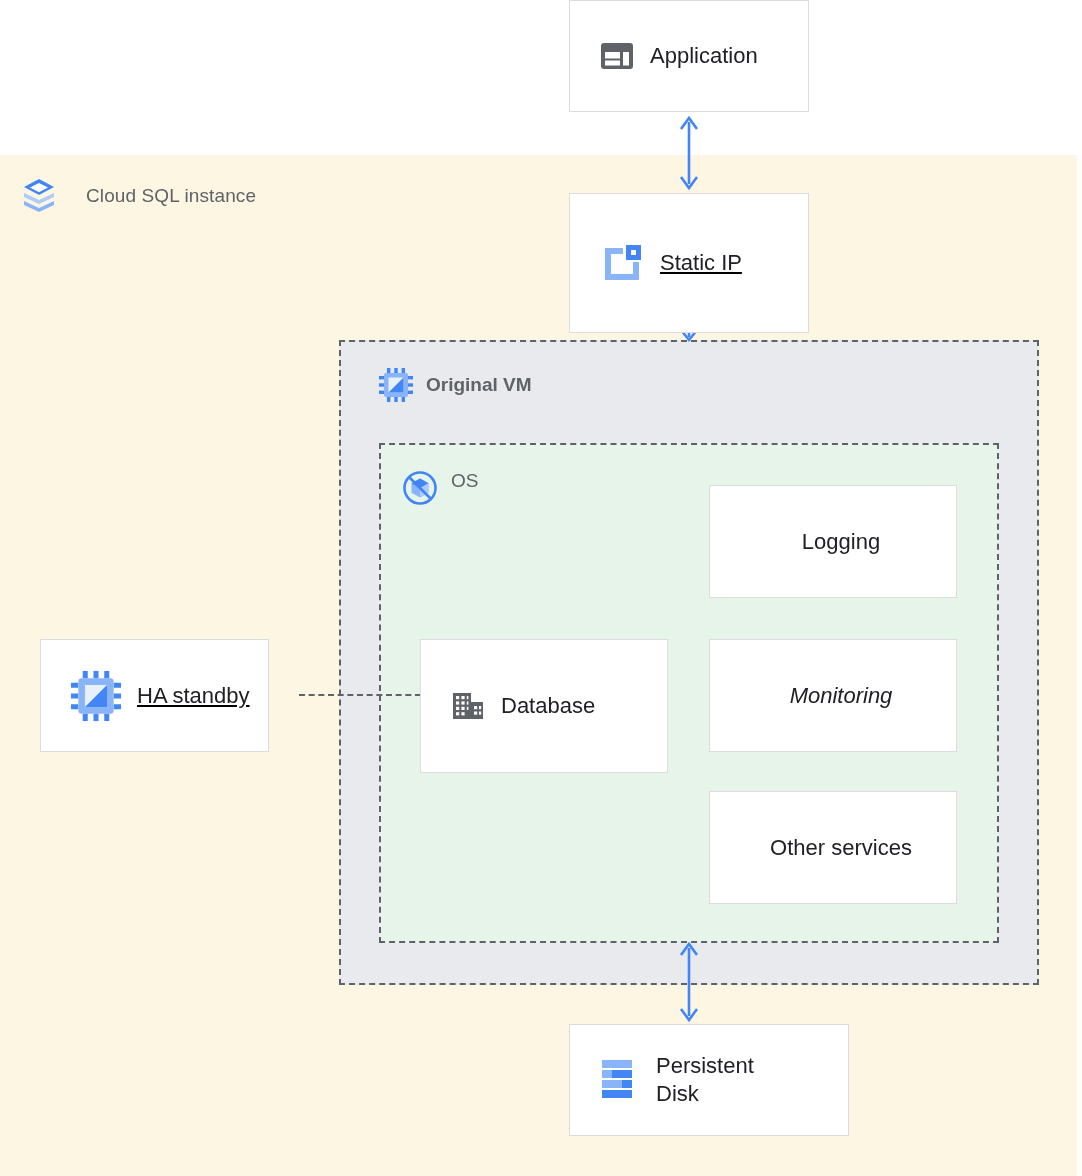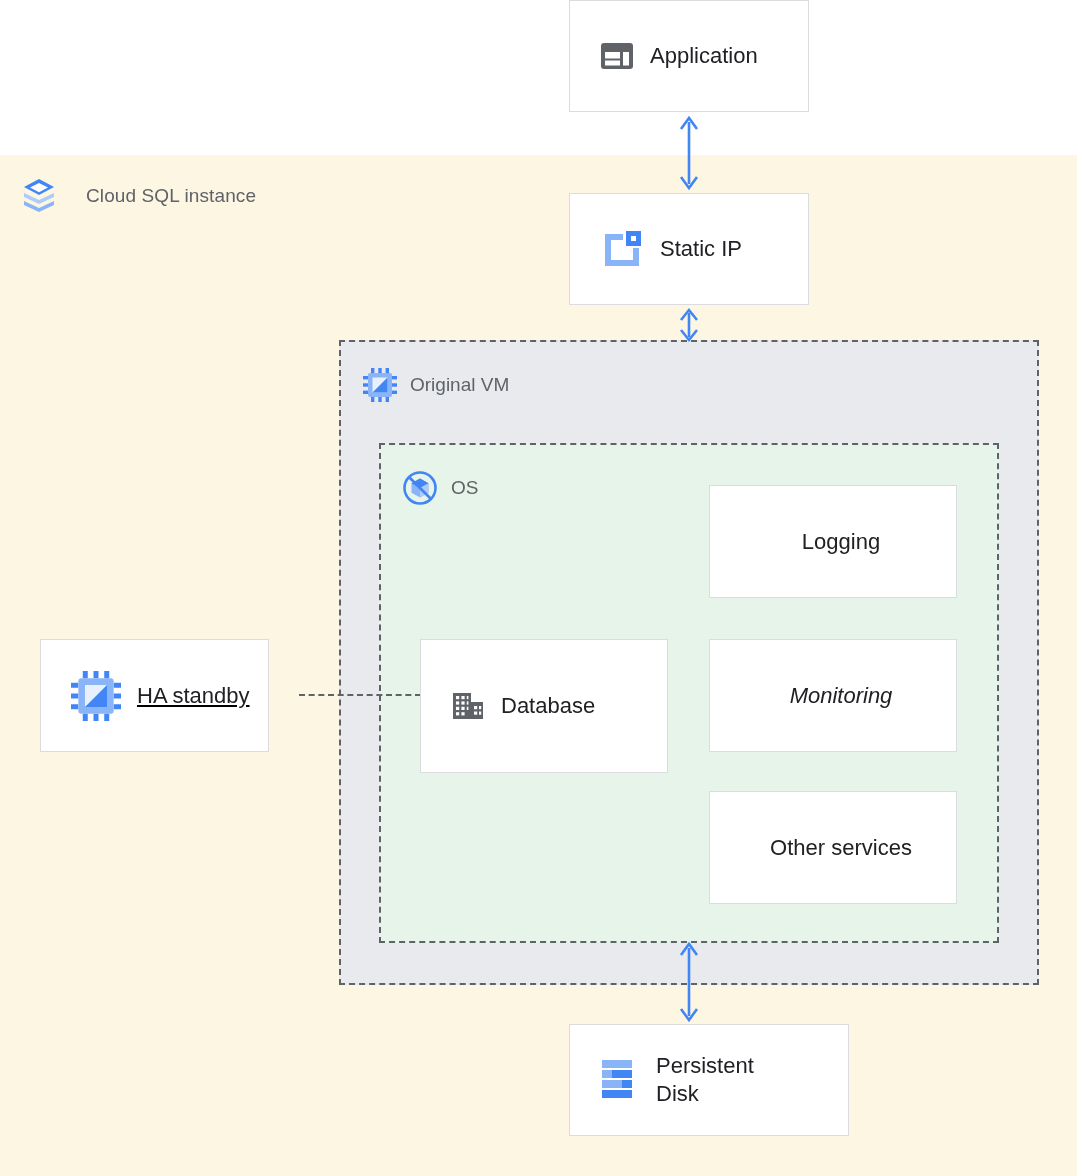--- a/index.html
+++ b/index.html
@@ -44,25 +44,26 @@
     position: absolute;
     left: 339px;
     top: 340px;
     width: 700px;
     height: 645px;
     background: #e8eaed;
     border: 2px dashed #5f6368;
   }
   .vm-label {
     position: absolute;
-    left: 22px;
+    left: 38px;
     top: 26px;
     display: flex;
     align-items: center;
     gap: 13px;
+    font-weight: bold;
   }
   .vm-label .vl-text {
     font-size: 19px;
     color: #5f6368;
     white-space: nowrap;
   }
 
   
   .os-box {
     position: absolute;
@@ -71,21 +72,21 @@
     width: 620px;
     height: 500px;
     background: #e6f4ea;
     border: 2px dashed #5f6368;
   }
   .os-label {
     position: absolute;
     left: 21px;
     top: 25px;
     display: flex;
-    align-items: center;
+    align-items: flex-start;
     gap: 13px;
   }
   .os-label .ol-text {
     font-size: 19px;
     color: #5f6368;
     white-space: nowrap;
   }
 
   
   .node {
@@ -100,21 +101,21 @@
   }
   .node .node-text {
     font-size: 22px;
     color: #202124;
     line-height: 1.25;
   }
   .node.left-icon { justify-content: flex-start; padding-left: 30px; }
 
   
   .node-application { left: 569px; top: 0px;    width: 240px; height: 112px; }
-  .node-staticip    { left: 569px; top: 193px;  width: 240px; height: 112px; }
+  .node-staticip    { left: 569px; top: 193px;  width: 240px; height: 140px; text-decoration: underline; }
   .node-logging     { left: 709px; top: 485px;  width: 248px; height: 113px; }
   .node-monitoring  { left: 709px; top: 639px;  width: 248px; height: 113px; font-style: italic; }
   .node-other       { left: 709px; top: 791px;  width: 248px; height: 113px; }
   .node-database    { left: 420px; top: 639px;  width: 248px; height: 134px; }
   .node-hastandby   { left: 40px;  top: 639px;  width: 229px; height: 113px; text-decoration: underline; }
   .node-pdisk       { left: 569px; top: 1024px; width: 280px; height: 112px; }
 
   .node-pdisk .node-text { line-height: 1.28; }
 
   

